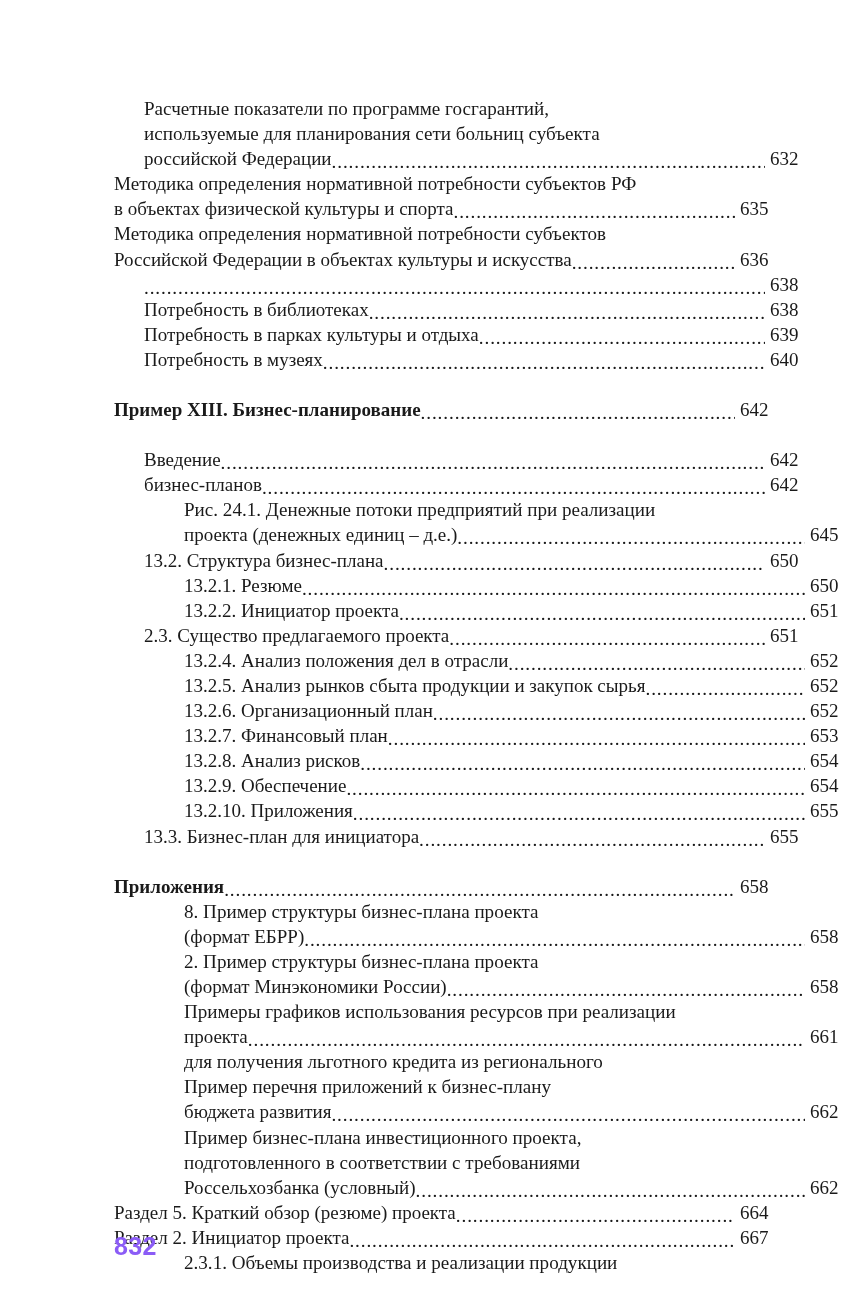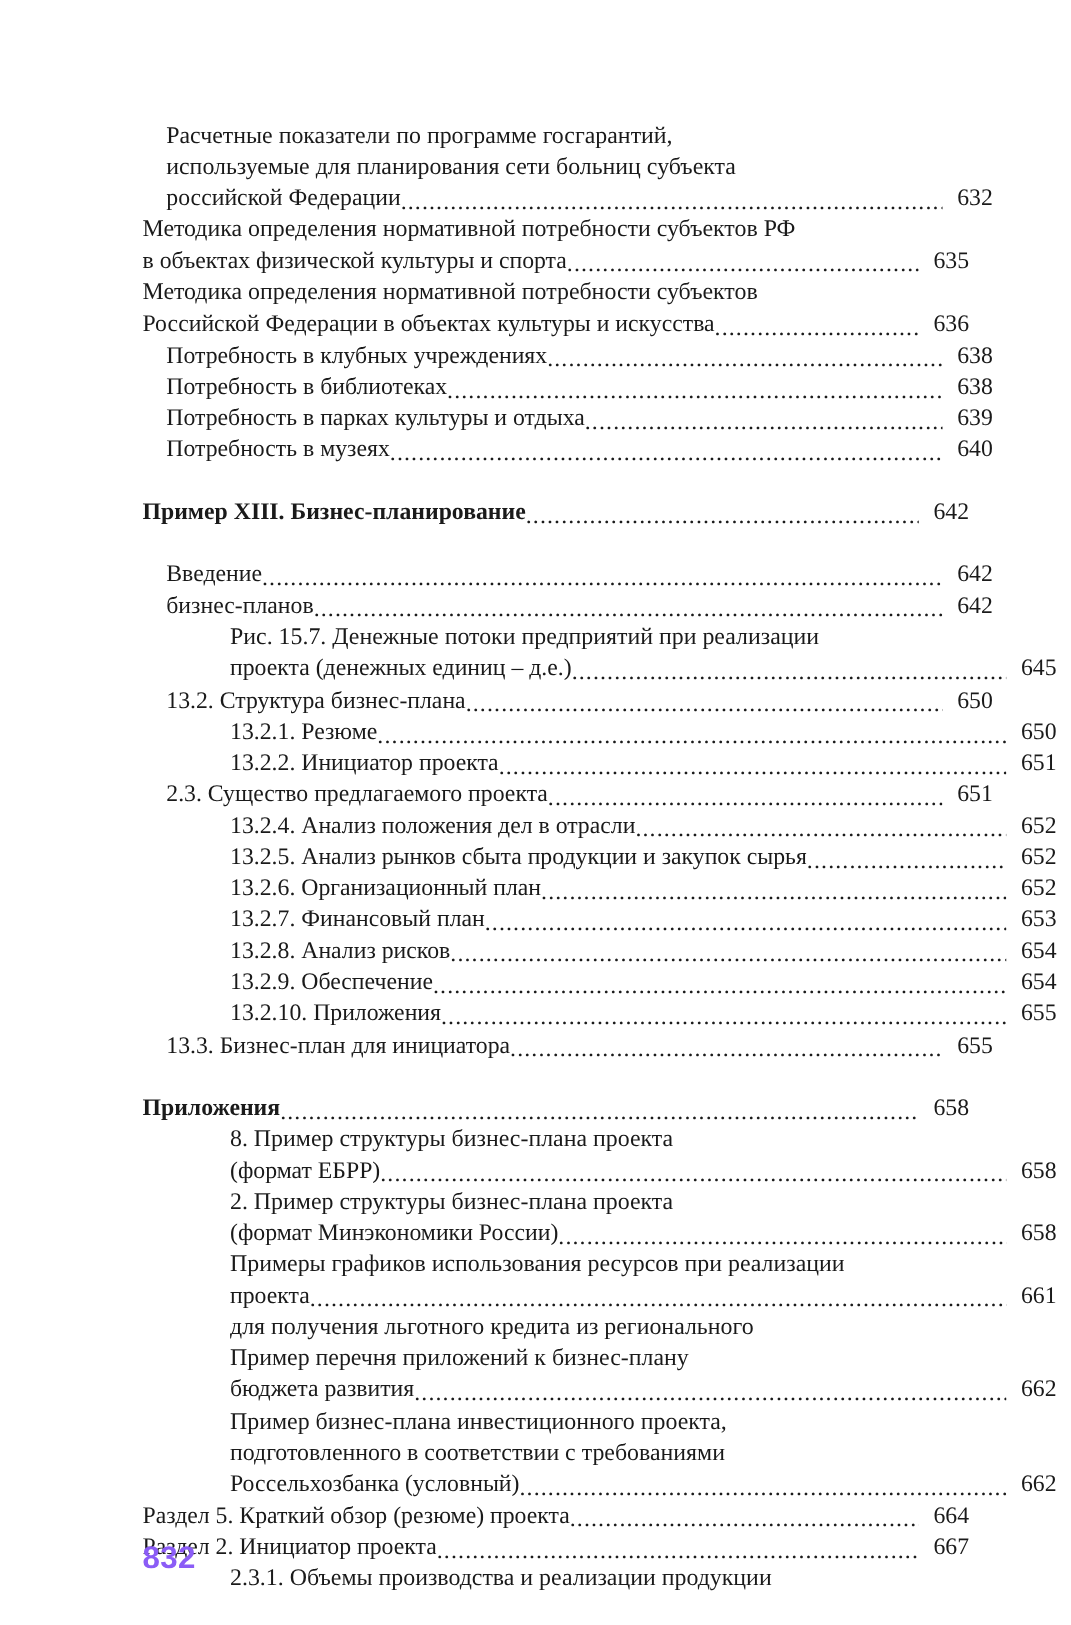--- a/index.html
+++ b/index.html
@@ -60,36 +60,36 @@
     left: 0;
     bottom: 0;
     letter-spacing: 0.9px;
     font-size: 19.1px;
     line-height: 1em;
     color: #1a1a1a;
   }
 
   .entry .pageno {
     flex: 0 0 auto;
-    text-align: center;
+    text-align: left;
     min-width: 42px;
     padding-left: 5px;
     font-family: Liberation Serif, serif;
   }
 
   
   .wrapline {
     font-size: 19.1px;
     line-height: 25.1px;
     white-space: nowrap;
   }
 
   
   .lvl0 { margin-left: 0px; }
-  .lvl1 { margin-left: 19px; }
+  .lvl1 { margin-left: 30px; }
   .lvl2 { margin-left: 70px; }
 
   .bold { font-weight: bold; }
   .bold .leader::before { font-weight: normal; }
   .bold .pageno { font-weight: normal; }
 
   
   .gap-before { margin-top: 25px; }
 
   .folio {
@@ -123,21 +123,20 @@
         <span class="leader"></span>
         <span class="pageno">635</span>
       </div>
       <div class="wrapline lvl0">Методика определения нормативной потребности субъектов</div>
       <div class="entry lvl0">
         <span class="title">Российской Федерации в объектах культуры и искусства</span>
         <span class="leader"></span>
         <span class="pageno">636</span>
       </div>
       <div class="entry lvl1">
-        <span class="title">Потребность в клубных учреждениях</span>
         <span class="leader"></span>
         <span class="pageno">638</span>
       </div>
       <div class="entry lvl1">
         <span class="title">Потребность в библиотеках</span>
         <span class="leader"></span>
         <span class="pageno">638</span>
       </div>
       <div class="entry lvl1">
         <span class="title">Потребность в парках культуры и отдыха</span>
@@ -157,21 +156,21 @@
       <div class="entry lvl1 gap-before">
         <span class="title">Введение</span>
         <span class="leader"></span>
         <span class="pageno">642</span>
       </div>
       <div class="entry lvl1">
         <span class="title">бизнес-планов</span>
         <span class="leader"></span>
         <span class="pageno">642</span>
       </div>
-      <div class="wrapline lvl2">Рис. 15.7. Денежные потоки предприятий при реализации</div>
+      <div class="wrapline lvl2">Рис. 24.1. Денежные потоки предприятий при реализации</div>
       <div class="entry lvl2">
         <span class="title">проекта (денежных единиц – д.е.) </span>
         <span class="leader"></span>
         <span class="pageno">645</span>
       </div>
       <div class="entry lvl1">
         <span class="title">13.2. Структура бизнес-плана </span>
         <span class="leader"></span>
         <span class="pageno">650</span>
       </div>

